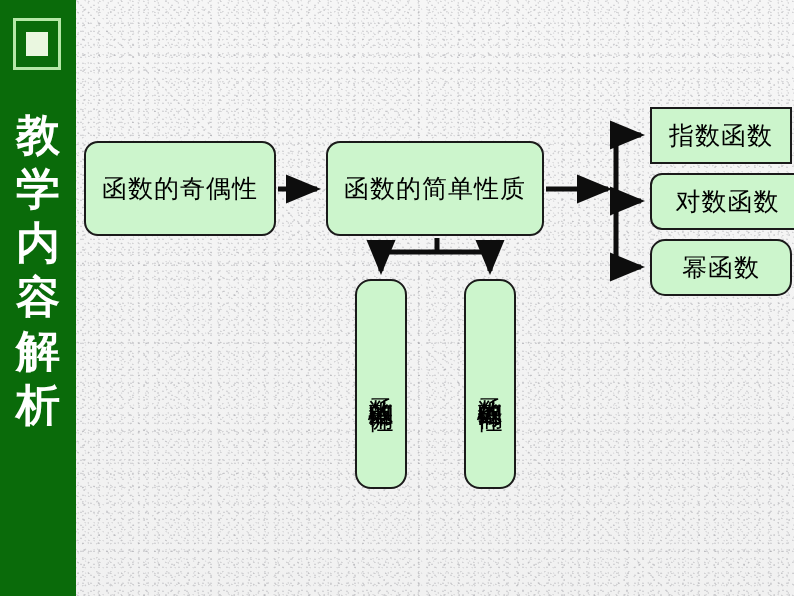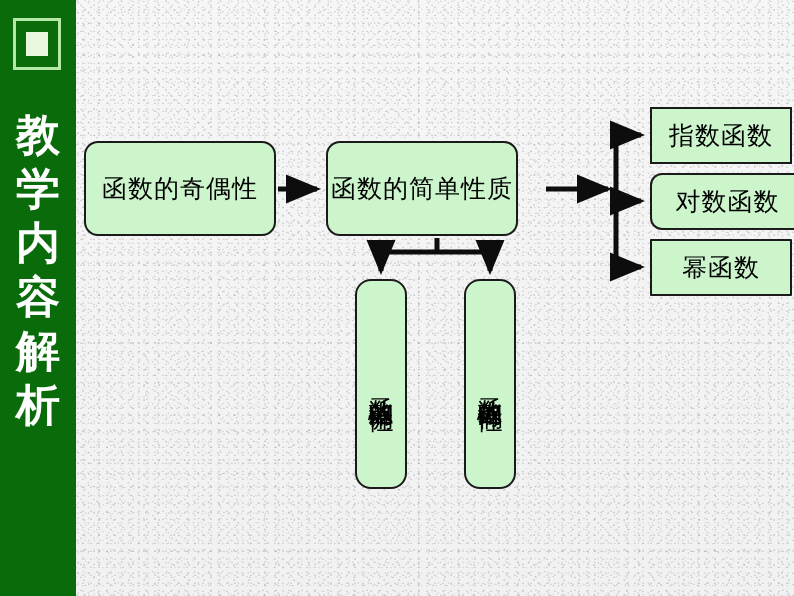--- a/index.html
+++ b/index.html
@@ -111,24 +111,24 @@
   .node-v {
     writing-mode: vertical-rl;
     text-orientation: upright;
     font-size: 25px;
     letter-spacing: 2px;
     line-height: 1;
   }
 
   
   #node-concept      { left: 84px;  top: 141px; width: 192px; height: 95px; }
-  #node-properties   { left: 326px; top: 141px; width: 192px; height: 95px; }
+  #node-properties   { left: 326px; top: 141px; width: 218px; height: 95px; }
   #node-exponential  { left: 650px; top: 107px; width: 142px; height: 57px; border-radius: 0; }
   #node-logarithmic  { left: 650px; top: 173px; width: 155px; height: 57px; border-radius: 12px; }
-  #node-power        { left: 650px; top: 239px; width: 142px; height: 57px; border-radius: 1px; }
+  #node-power        { left: 650px; top: 239px; width: 142px; height: 57px; border-radius: 15px; }
   #node-monotonic    { left: 355px; top: 279px; width: 52px;  height: 210px; border-radius: 16px; }
   #node-parity       { left: 464px; top: 279px; width: 52px;  height: 210px; border-radius: 16px; }
 
   
   #connectors {
     position: absolute;
     left: 0;
     top: 0;
     width: 794px;
     height: 596px;

